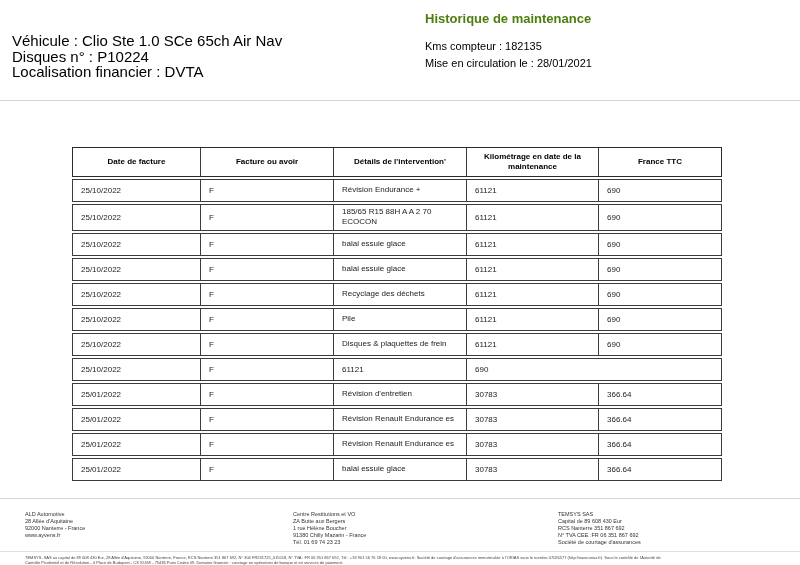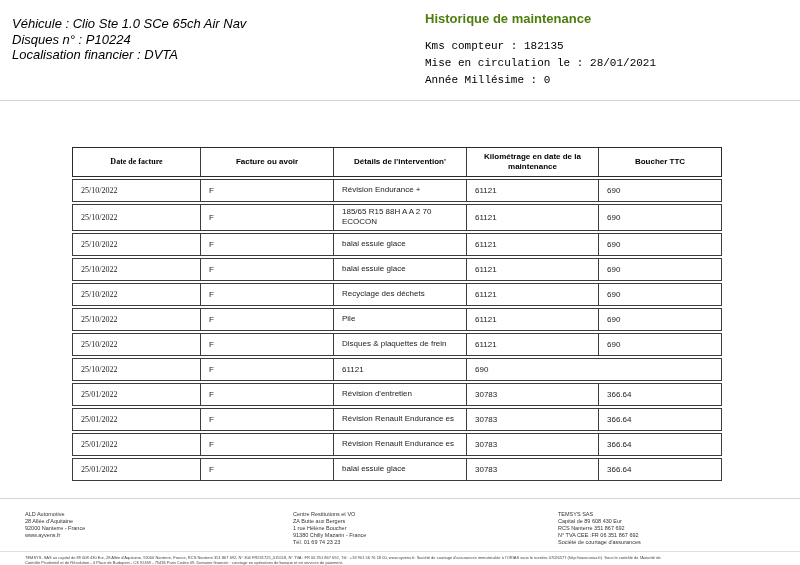--- a/index.html
+++ b/index.html
@@ -7,23 +7,23 @@
     width: 800px; height: 565px;
     background: #ffffff;
     font-family: "Liberation Sans", sans-serif;
     color: #111;
     position: relative;
     overflow: hidden;
   }
   .abs { position: absolute; }
 
   
-  .vehicle-block { left: 12px; top: 16px; font-size: 13px; line-height: 15.5px; color: #000; font-style: italic; }
+  .vehicle-block { left: 12px; top: 33px; font-size: 15px; line-height: 15.5px; color: #000; }
   .page-title   { left: 425px; top: 11px; font-size: 13px; font-weight: bold; color: #4d7c0f; }
-  .meta-block   { left: 425px; top: 38px; font-size: 11px; line-height: 17px; color: #000; font-family: Liberation Mono, monospace; }
+  .meta-block   { left: 425px; top: 38px; font-size: 11px; line-height: 17px; color: #000; }
 
   .rule { position: absolute; left: 0; width: 800px; border-top: 1px solid #d4d4d4; height: 0; }
   .rule-top    { top: 100px; }
   .rule-footer { top: 498px; }
   .rule-fine   { top: 551px; border-top-color: #e0e0e0; }
 
   
   .maint-table { left: 72px; top: 147px; width: 650px; }
   .t-row {
     display: grid;
@@ -36,21 +36,21 @@
   .t-row > div {
     border-left: 1px solid #3c3c3c;
     box-sizing: border-box;
     display: flex;
     align-items: center;
     padding: 2px 8px;
     font-size: 8px;
     color: #222;
     min-height: 21px;
   }
-  .t-row > div:first-child { border-left: none; font-family: Liberation Serif, serif; }
+  .t-row > div:first-child { border-left: none; }
   .t-head { border-color: #2a2a2a; }
   .t-head > div {
     justify-content: center;
     text-align: center;
     font-weight: bold;
     color: #000;
     min-height: 28px;
     padding: 2px 6px;
     line-height: 1.25;
   }
@@ -74,32 +74,31 @@
 <div class="abs vehicle-block">
   <div>Véhicule : Clio Ste 1.0 SCe 65ch Air Nav</div>
   <div>Disques n° : P10224</div>
   <div>Localisation financier : DVTA</div>
 </div>
 
 <div class="abs page-title">Historique de maintenance</div>
 <div class="abs meta-block">
   <div>Kms compteur : 182135</div>
   <div>Mise en circulation le : 28/01/2021</div>
-  <div>Année Millésime : 0</div>
 </div>
 
 <div class="rule rule-top"></div>
 
 <div class="abs maint-table">
   <div class="t-row t-head">
     <div>Date de facture</div>
     <div>Facture ou avoir</div>
     <div>Détails de l'intervention'</div>
     <div>Kilométrage en date de la maintenance</div>
-    <div>Boucher TTC</div>
+    <div>France TTC</div>
   </div>
 
   <div class="t-row">
     <div class="cell-date">25/10/2022</div>
     <div class="cell-type">F</div>
     <div class="cell-details">Révision Endurance +</div>
     <div class="cell-km">61121</div>
     <div class="cell-amount">690</div>
   </div>
 

